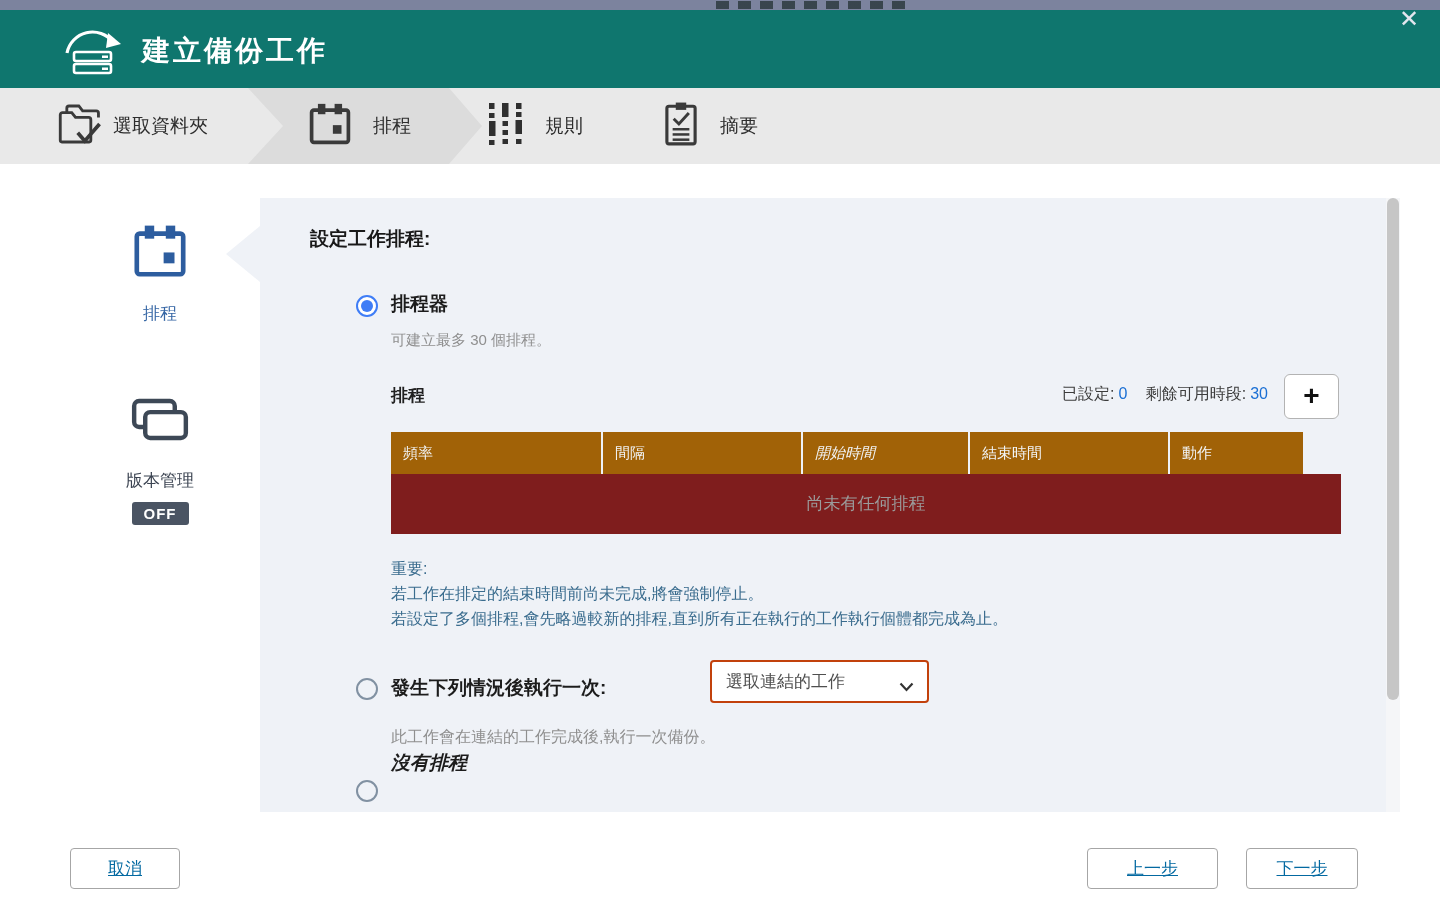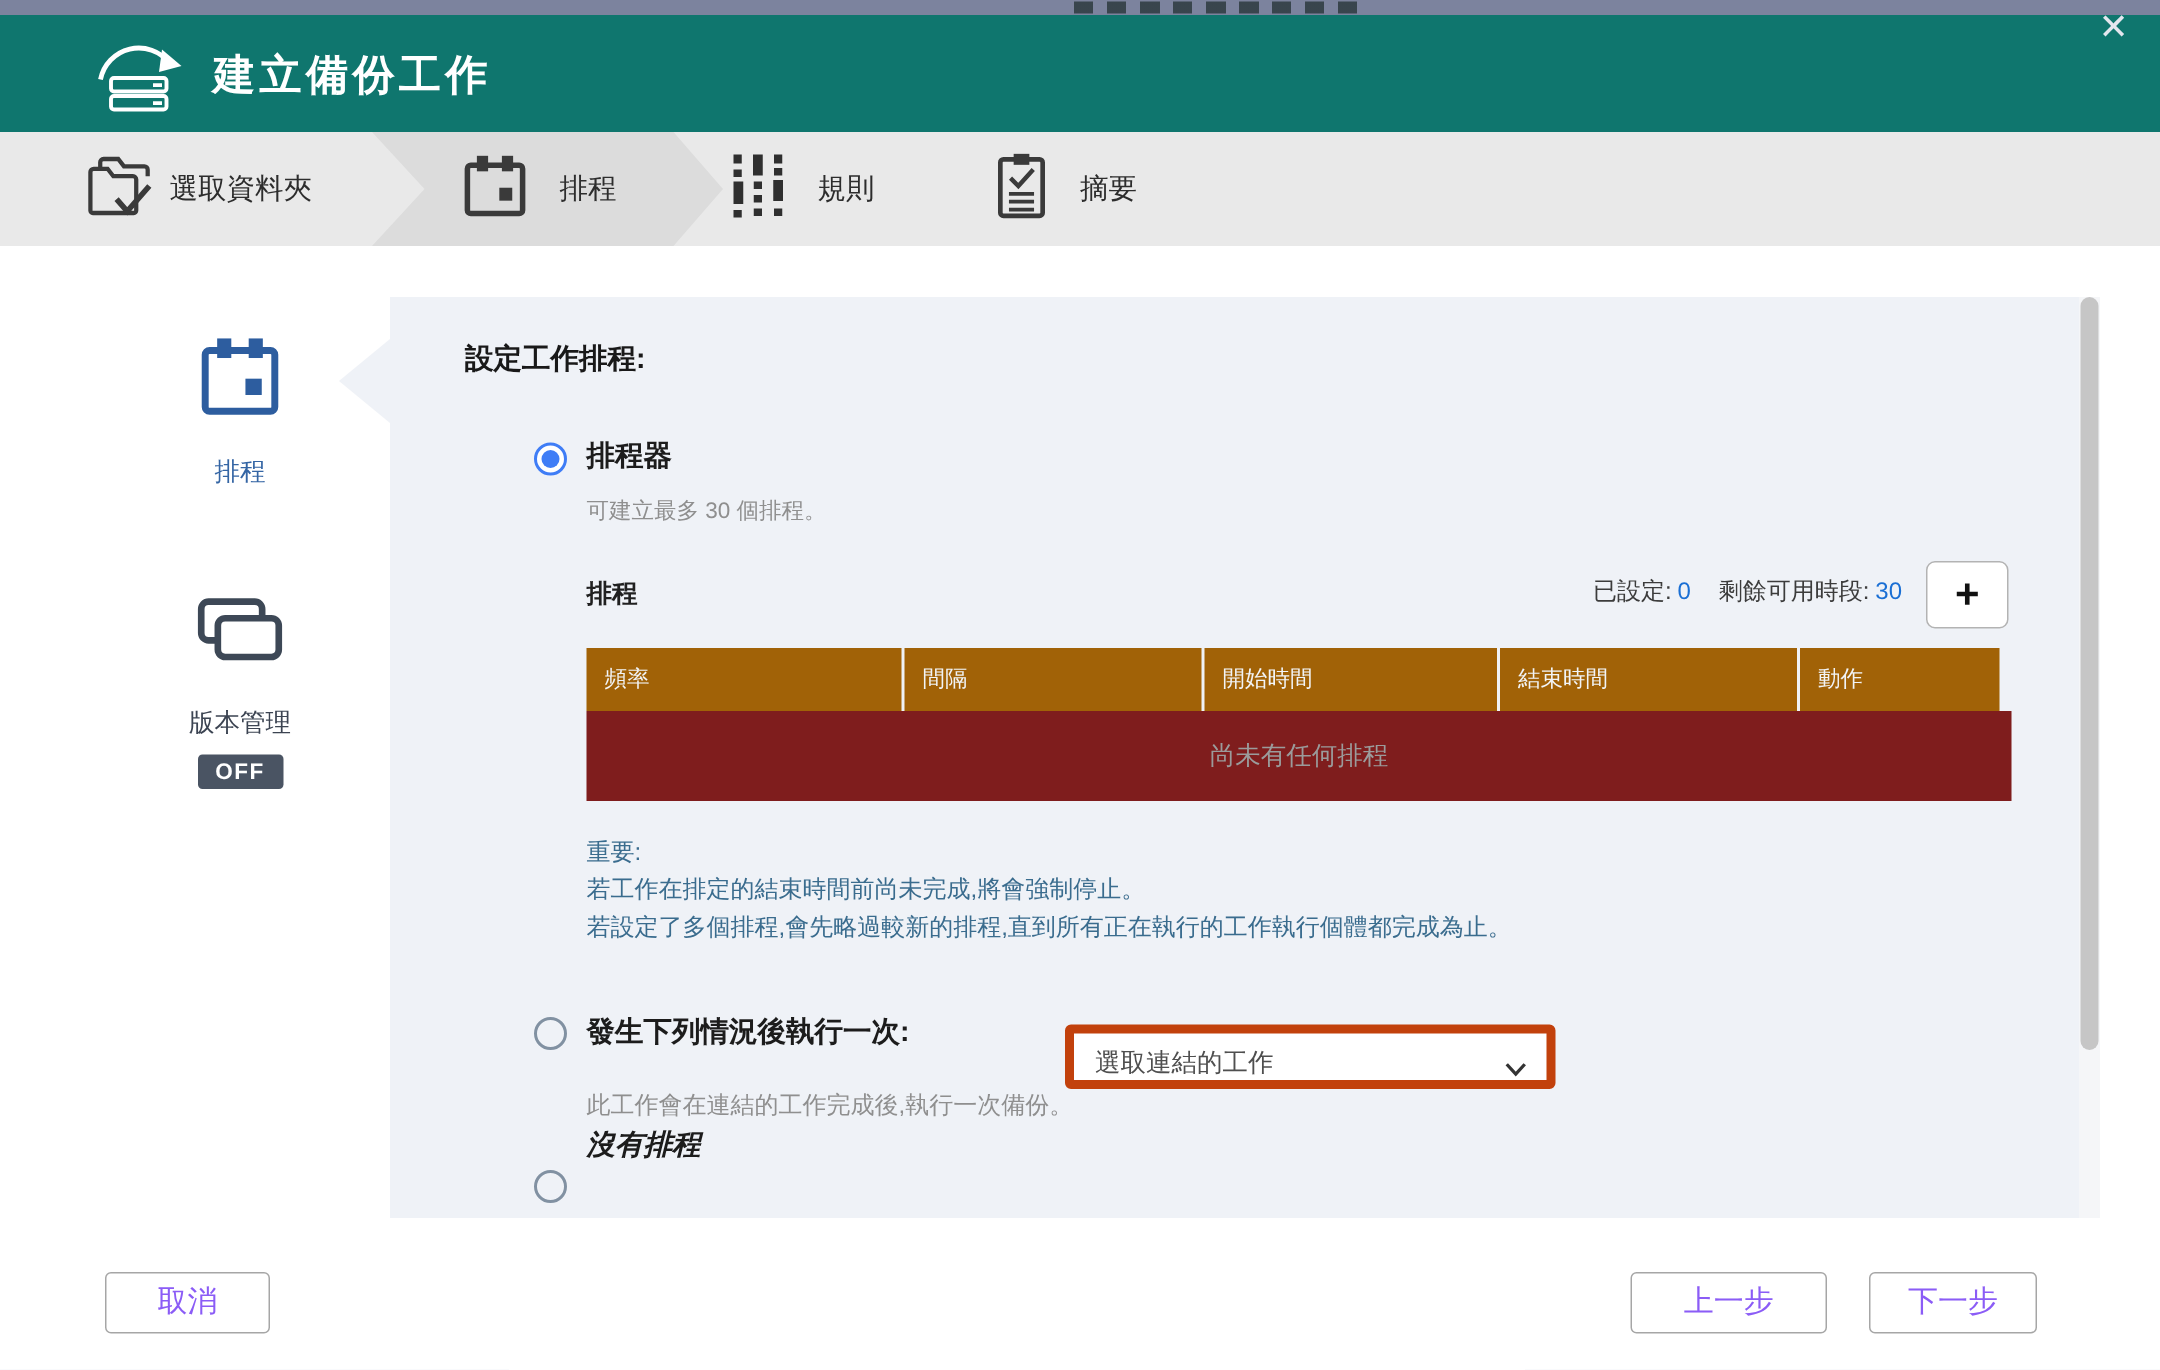--- a/index.html
+++ b/index.html
@@ -62,39 +62,39 @@
   .counts .gap { display:inline-block; width:10px; }
   .add-btn { position:absolute; left:1024px; top:176px; width:55px; height:45px; background:#fff;
     border:1px solid #b3b3b3; border-radius:6px; font-size:28px; font-weight:bold; color:#111;
     text-align:center; line-height:41px; cursor:pointer; }
 
   .sched-table { position:absolute; left:131px; top:234px; width:950px; }
   .thead { display:flex; }
   .th { height:42px; line-height:42px; background:#a16207; color:#f2f4f6; font-size:15px;
     padding-left:12px; margin-right:2px; overflow:hidden; }
   .th:last-child { margin-right:0; }
-  .th.c1{width:210px;} .th.c2{width:198px;} .th.c3{width:195px;} .th.c4{width:198px;} .th.c5{width:133px;}
+  .th.c1{width:210px;} .th.c2{width:198px;} .th.c3{width:165px;font-style:italic;} .th.c4{width:198px;} .th.c5{width:133px;}
   .tbody-empty { height:60px; line-height:60px; background:#7f1d1d; text-align:center;
     color:#9b9b9b; font-size:17px; }
 
   .important { position:absolute; left:131px; top:358px; font-size:16px; color:#3a6c8e; line-height:25px; }
 
-  .dropdown { position:absolute; left:450px; top:485px; width:327px; height:43px; background:#fff;
-    border:6px solid #c2410c; border-radius:4px; cursor:pointer; }
+  .dropdown { position:absolute; left:450px; top:462px; width:219px; height:43px; background:#fff;
+    border:2px solid #c2410c; border-radius:4px; cursor:pointer; }
   .dropdown .dd-text { position:absolute; left:14px; top:0; line-height:40px; font-size:17px; color:#4f4f4f; }
   .dropdown .dd-chev { position:absolute; right:13px; top:16px; }
 
   
   .scrollbar { position:absolute; right:0; top:0; width:14px; height:614px; background:#f5f6f8; }
   .scroll-thumb { position:absolute; left:1px; top:0; width:12px; height:502px; background:#c6c6c6;
     border-radius:6px; cursor:pointer; }
 
   
   .btn { position:absolute; height:41px; background:#ffffff; border:1px solid #a6a6a6; border-radius:4px;
-    font-size:20px; color:#8b5cf6; text-align:center; line-height:39px; cursor:pointer; }
+    font-size:17px; color:#0369a1; text-align:center; line-height:39px; cursor:pointer;text-decoration:underline; }
   .btn-cancel { left:70px; top:848px; width:110px; }
   .btn-back { left:1087px; top:848px; width:131px; }
   .btn-next { left:1246px; top:848px; width:112px; }
 </style>
 </head>
 <body>
 
 <div id="app">
 
   <div class="backdrop-strip">

